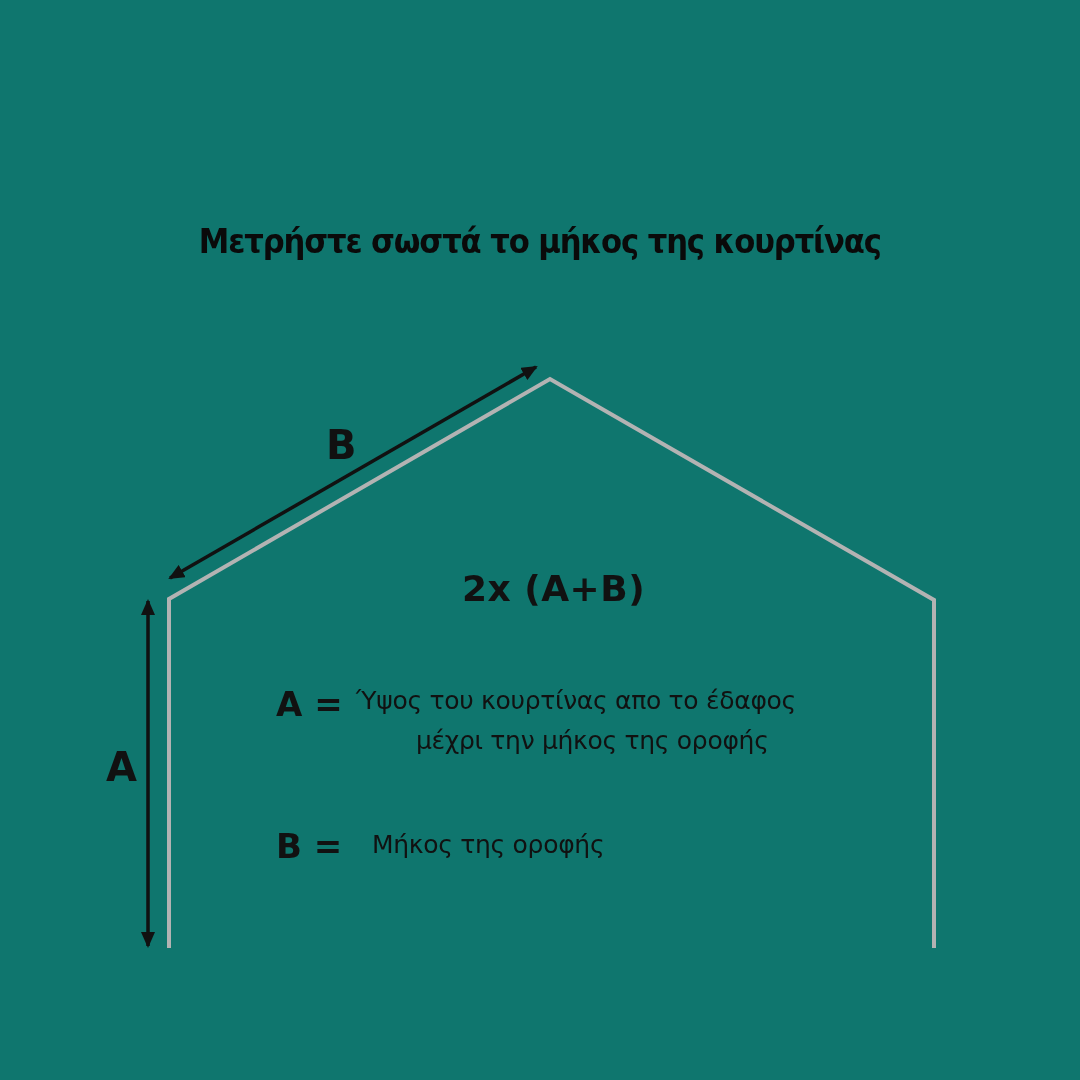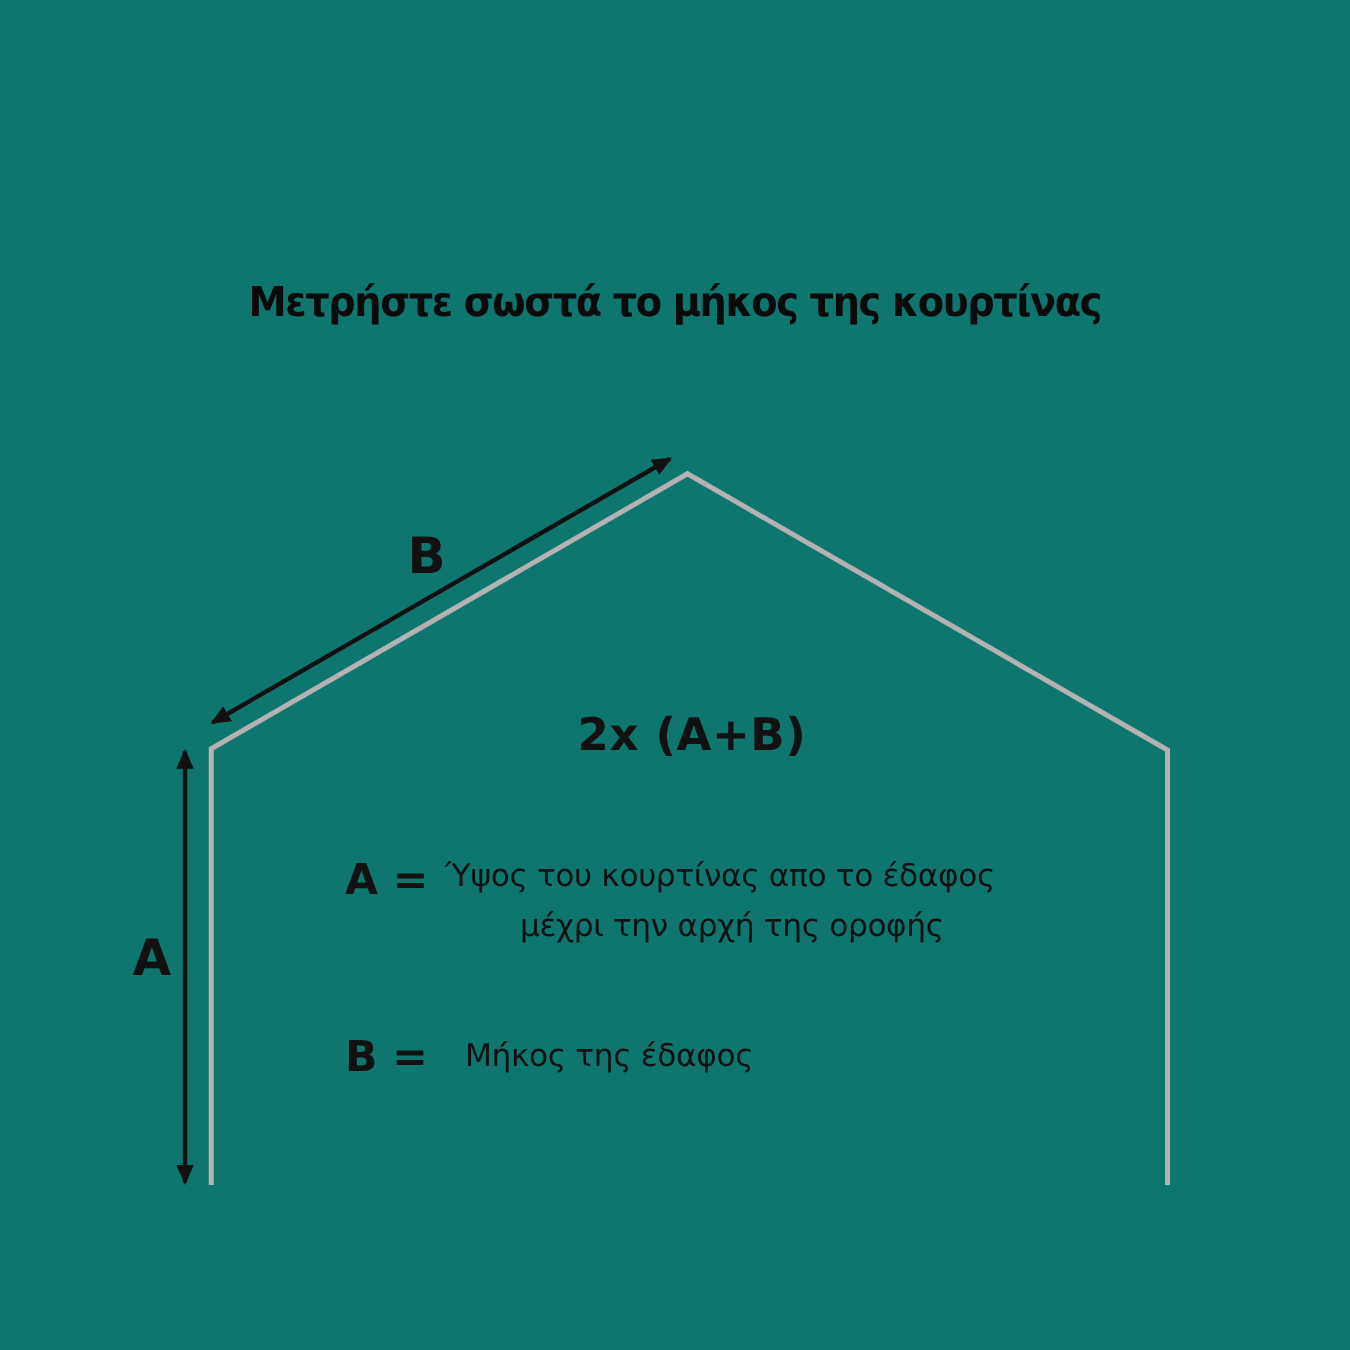--- a/index.html
+++ b/index.html
@@ -82,18 +82,18 @@
     <line x1="148" y1="601" x2="148" y2="946" stroke="#111111" stroke-width="3.5" marker-start="url(#arrowheadLg)" marker-end="url(#arrowheadLg)"></line>
   </svg>
 
   <div class="lbl letter-b">B</div>
   <div class="lbl letter-a">A</div>
 
   <div class="lbl formula">2x (A+B)</div>
 
   <div class="lbl key-label key-a">A =</div>
   <div class="desc desc-a1">Ύψος του κουρτίνας απο το έδαφος</div>
-  <div class="desc desc-a2">μέχρι την αρχή της οροφής</div>
+  <div class="desc desc-a2">μέχρι την μήκος της οροφής</div>
 
   <div class="lbl key-label key-b">B =</div>
-  <div class="desc desc-b">Μήκος της έδαφος</div>
+  <div class="desc desc-b">Μήκος της οροφής</div>
 
 </div>
 
 </body></html>

